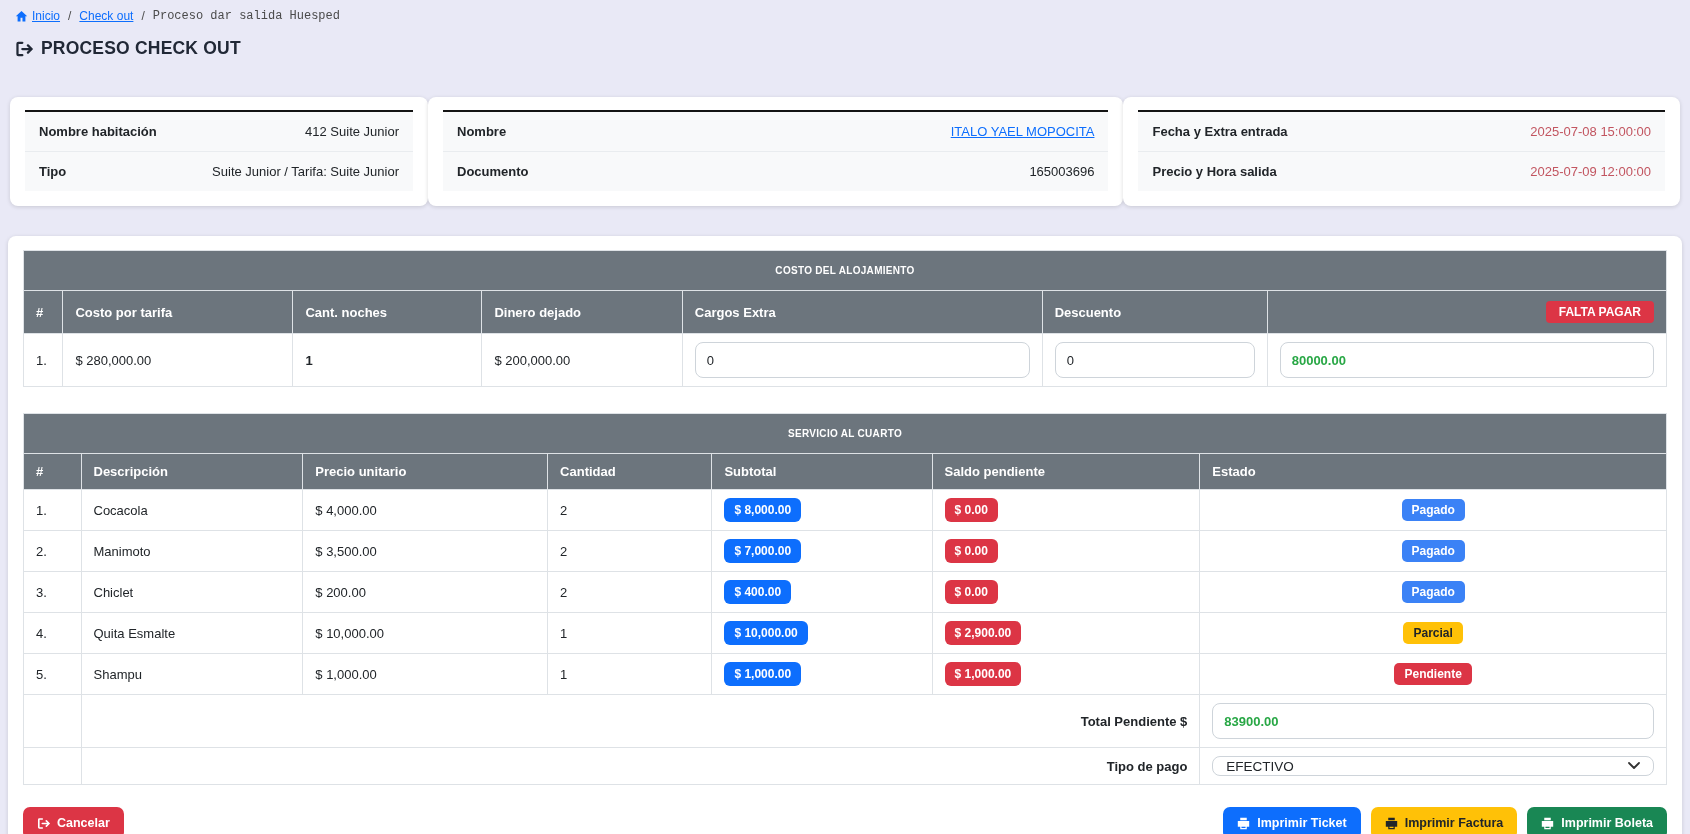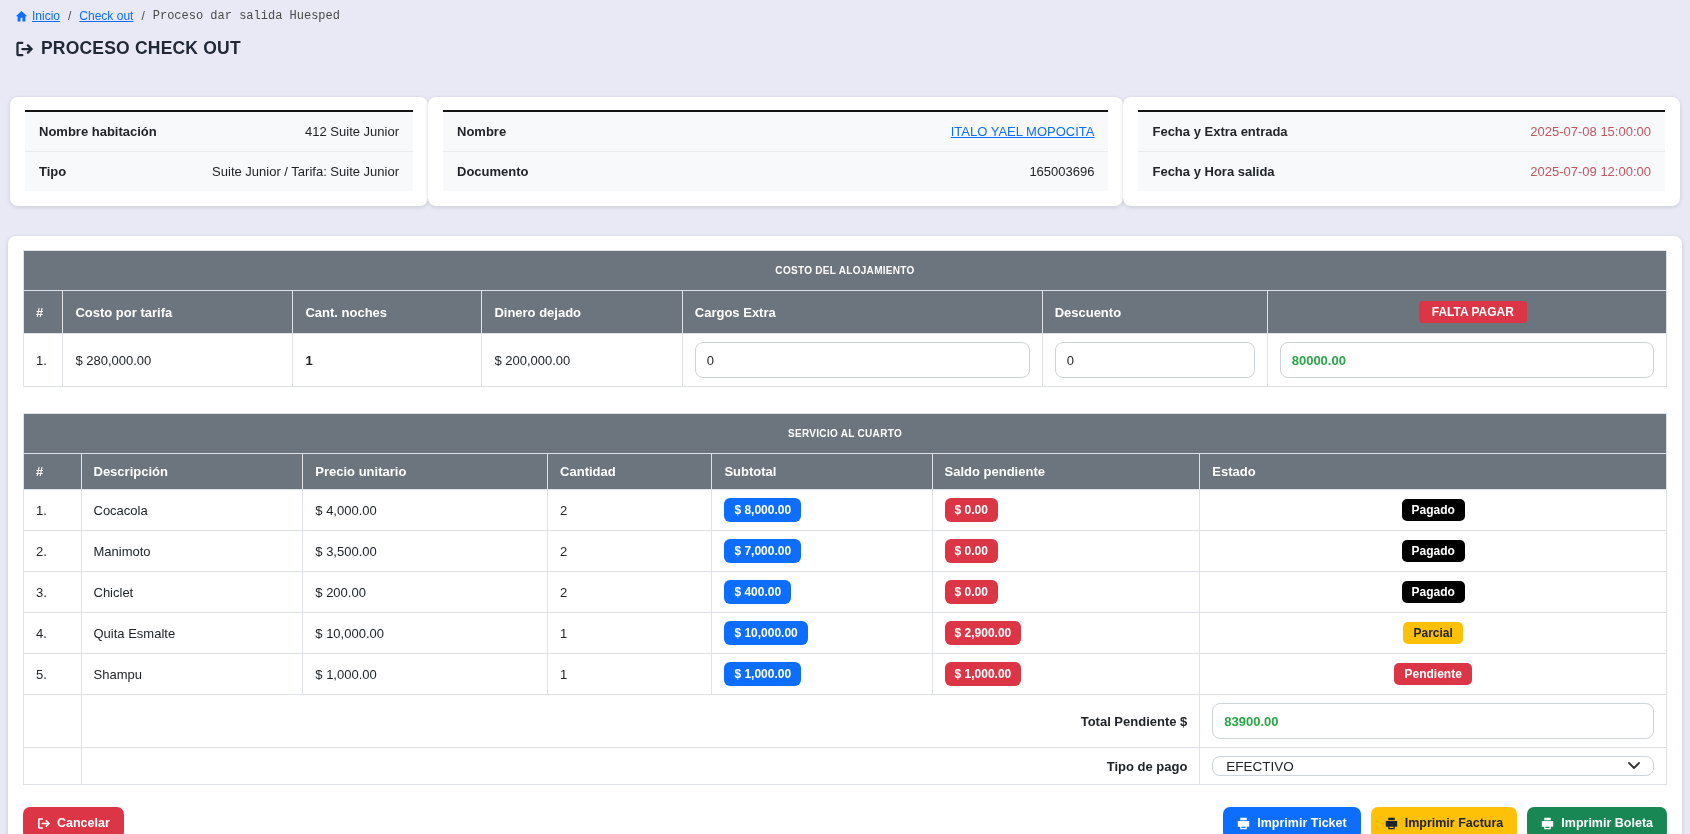--- a/index.html
+++ b/index.html
@@ -37,41 +37,41 @@
   .card-value.link { color:#0d6efd; text-decoration:underline; cursor:pointer; }
   .card-value.red { color:#c25560; }
 
   
   .panel { background:#fff; border-radius:8px; box-shadow:0 1px 4px rgba(0,0,0,.14); margin:30px 8px 0 8px; padding:14px 15px 16px 15px; }
 
   table.grid { width:100%; border-collapse:collapse; table-layout:fixed; }
   .grid th, .grid td { border:1px solid #dee2e6; }
   .grid-title-row th { background:#6c757d; color:#fff; font-size:10px; font-weight:700; text-align:center; padding:14px 8px; letter-spacing:.3px; }
   .grid-head-row th { background:#6c757d; color:#fff; font-size:13px; font-weight:700; text-align:left; padding:10px 12px; }
-  .grid-head-row th.center { text-align:center;padding-left:24px; }
+  .grid-head-row th.center { text-align:right;padding-left:24px; }
   .grid tbody td { background:#fff; padding:8px 12px; font-size:13px; vertical-align:middle; }
   td.bold { font-weight:700; }
   td.input-cell { padding:6px 10px; }
   td.status-cell { text-align:center; }
 
   .svc tbody td { padding:8px 12px; }
 
   .field {
     width:100%; height:36px; border:1px solid #ced4da; border-radius:8px;
     padding:6px 11px; font-size:13px; font-family:"Liberation Sans", sans-serif; color:#212529; outline:none; background:#fff;
   }
   .field.green { color:#28a745; font-weight:700; }
 
   
   .falta-badge { display:inline-block; background:#dc3545; color:#fff; font-size:12px; font-weight:700; padding:4px 13px; border-radius:4px; }
   .money-badge { display:inline-block; color:#fff; font-size:12px; font-weight:700; padding:5px 10px; border-radius:6px; }
   .money-badge.blue { background:#0d6efd; }
   .money-badge.red  { background:#dc3545; }
   .status-badge { display:inline-block; font-size:12px; font-weight:700; padding:4px 10px; border-radius:5px; color:#fff; }
-  .status-badge[data-variant="green"]  { background:#000000; }
+  .status-badge[data-variant="green"]  { background:#3b82f6; }
   .status-badge[data-variant="yellow"] { background:#ffc107; color:#212529; }
   .status-badge[data-variant="red"]    { background:#dc3545; }
 
   
   td.foot { background:#e2e3e5; }
   td.flabel { text-align:right; font-weight:700; font-size:13.5px; padding:8px 14px; }
   td.finput { padding:6px 10px; }
   .select-box {
     width:100%; height:20px; background:#fff; border:1px solid #ced4da; border-radius:8px;
     display:flex; align-items:center; justify-content:space-between; padding:0 13px; font-size:13.5px; cursor:pointer;
@@ -145,21 +145,21 @@
       </div>
     </div>
   </div>
   <div class="card card-dates">
     <div class="card-table">
       <div class="card-row">
         <span class="card-label">Fecha y Extra entrada</span>
         <span class="card-value red">2025-07-08 15:00:00</span>
       </div>
       <div class="card-row">
-        <span class="card-label">Fecha y Hora salida</span>
+        <span class="card-label">Precio y Hora salida</span>
         <span class="card-value red">2025-07-09 12:00:00</span>
       </div>
     </div>
   </div>
 </div>
 
 <div class="panel">
 
   <table class="grid">
     <colgroup>

